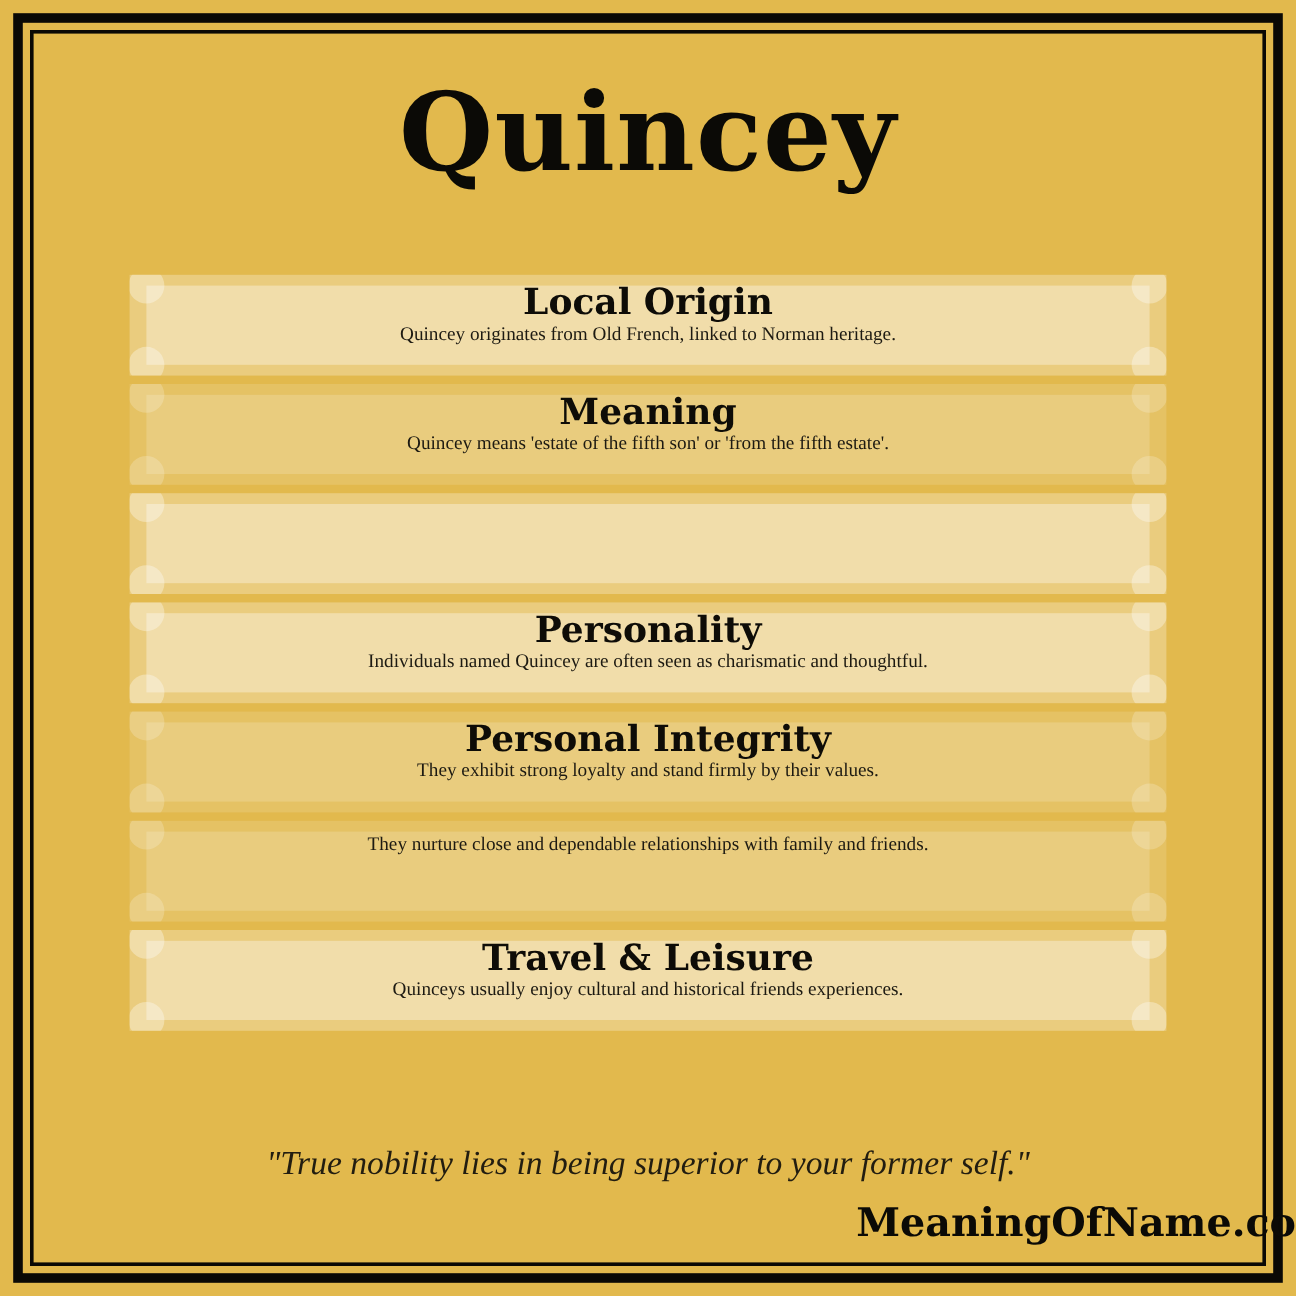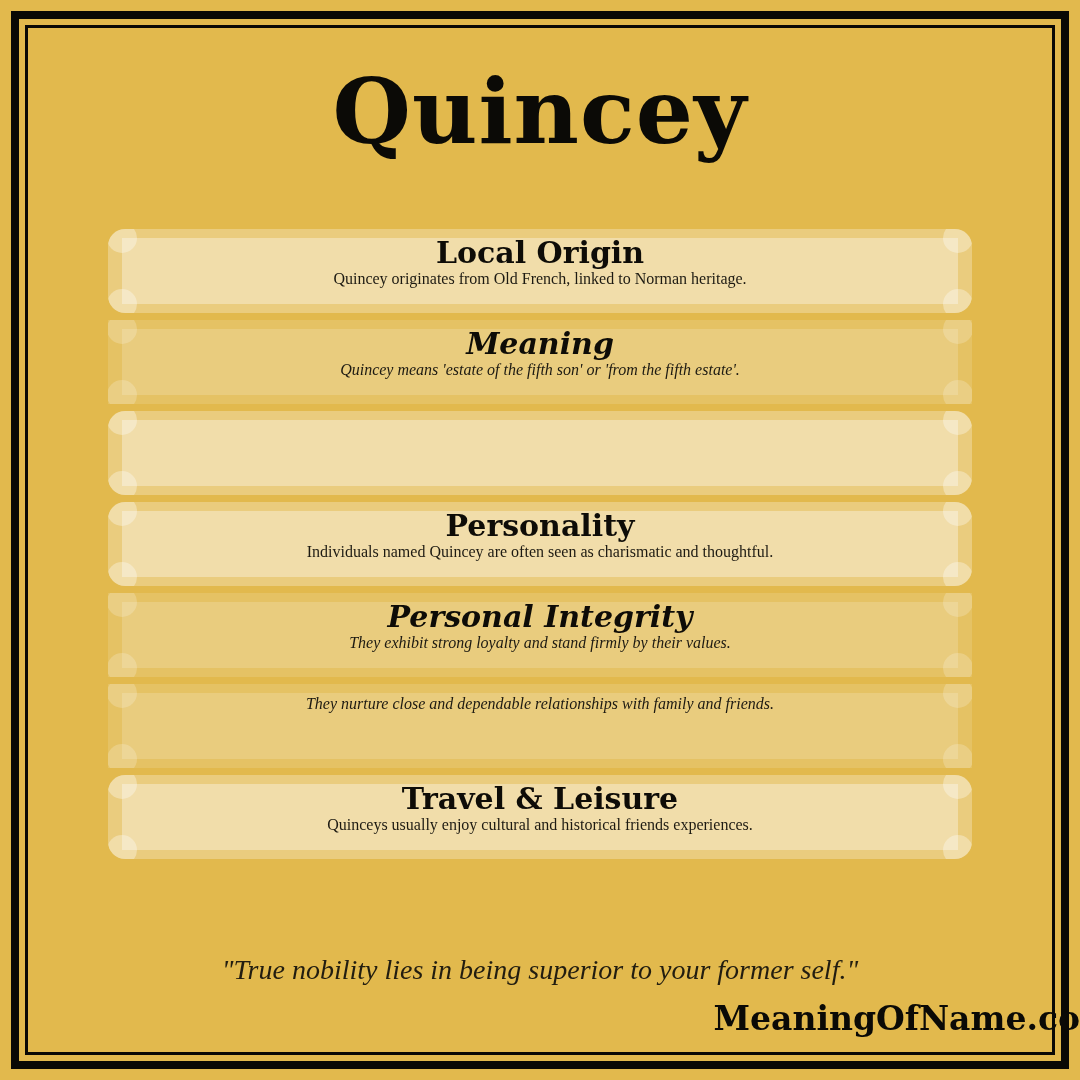--- a/index.html
+++ b/index.html
@@ -48,30 +48,30 @@
     display: flex;
     flex-direction: column;
     gap: 7px;
   }
 
   .card {
     position: relative;
     height: 84px;
     overflow: hidden;
   }
-  .card.light { background: var(--band-light, rgba(255,255,255,0.28)); border-radius: 17px; }
+  .card.light { background: var(--band-light, rgba(255,255,255,0.28)); }
   .card.dim   { background: var(--band-dim,   rgba(255,255,255,0.13)); }
 
   .card-inner {
     position: absolute;
     left: 14px; right: 14px; top: 9px; bottom: 9px;
     text-align: center;
   }
   .card.light .card-inner { background: var(--fill-light, rgba(255,255,255,0.34)); }
-  .card.dim   .card-inner { background: var(--fill-dim,   rgba(255,255,255,0.17)); font-style: italic; }
+  .card.dim   .card-inner { background: var(--fill-dim,   rgba(255,255,255,0.17)); }
 
   .dot {
     position: absolute;
     width: 30px; height: 30px;
     border-radius: 50%;
   }
   .card.light .dot { background: var(--dot-light, rgba(255,255,255,0.33)); }
   .card.dim   .dot { background: var(--dot-dim,   rgba(255,255,255,0.20)); }
   .dot.tl { left: -1px;  top: -6px; }
   .dot.tr { right: -1px; top: -6px; }

